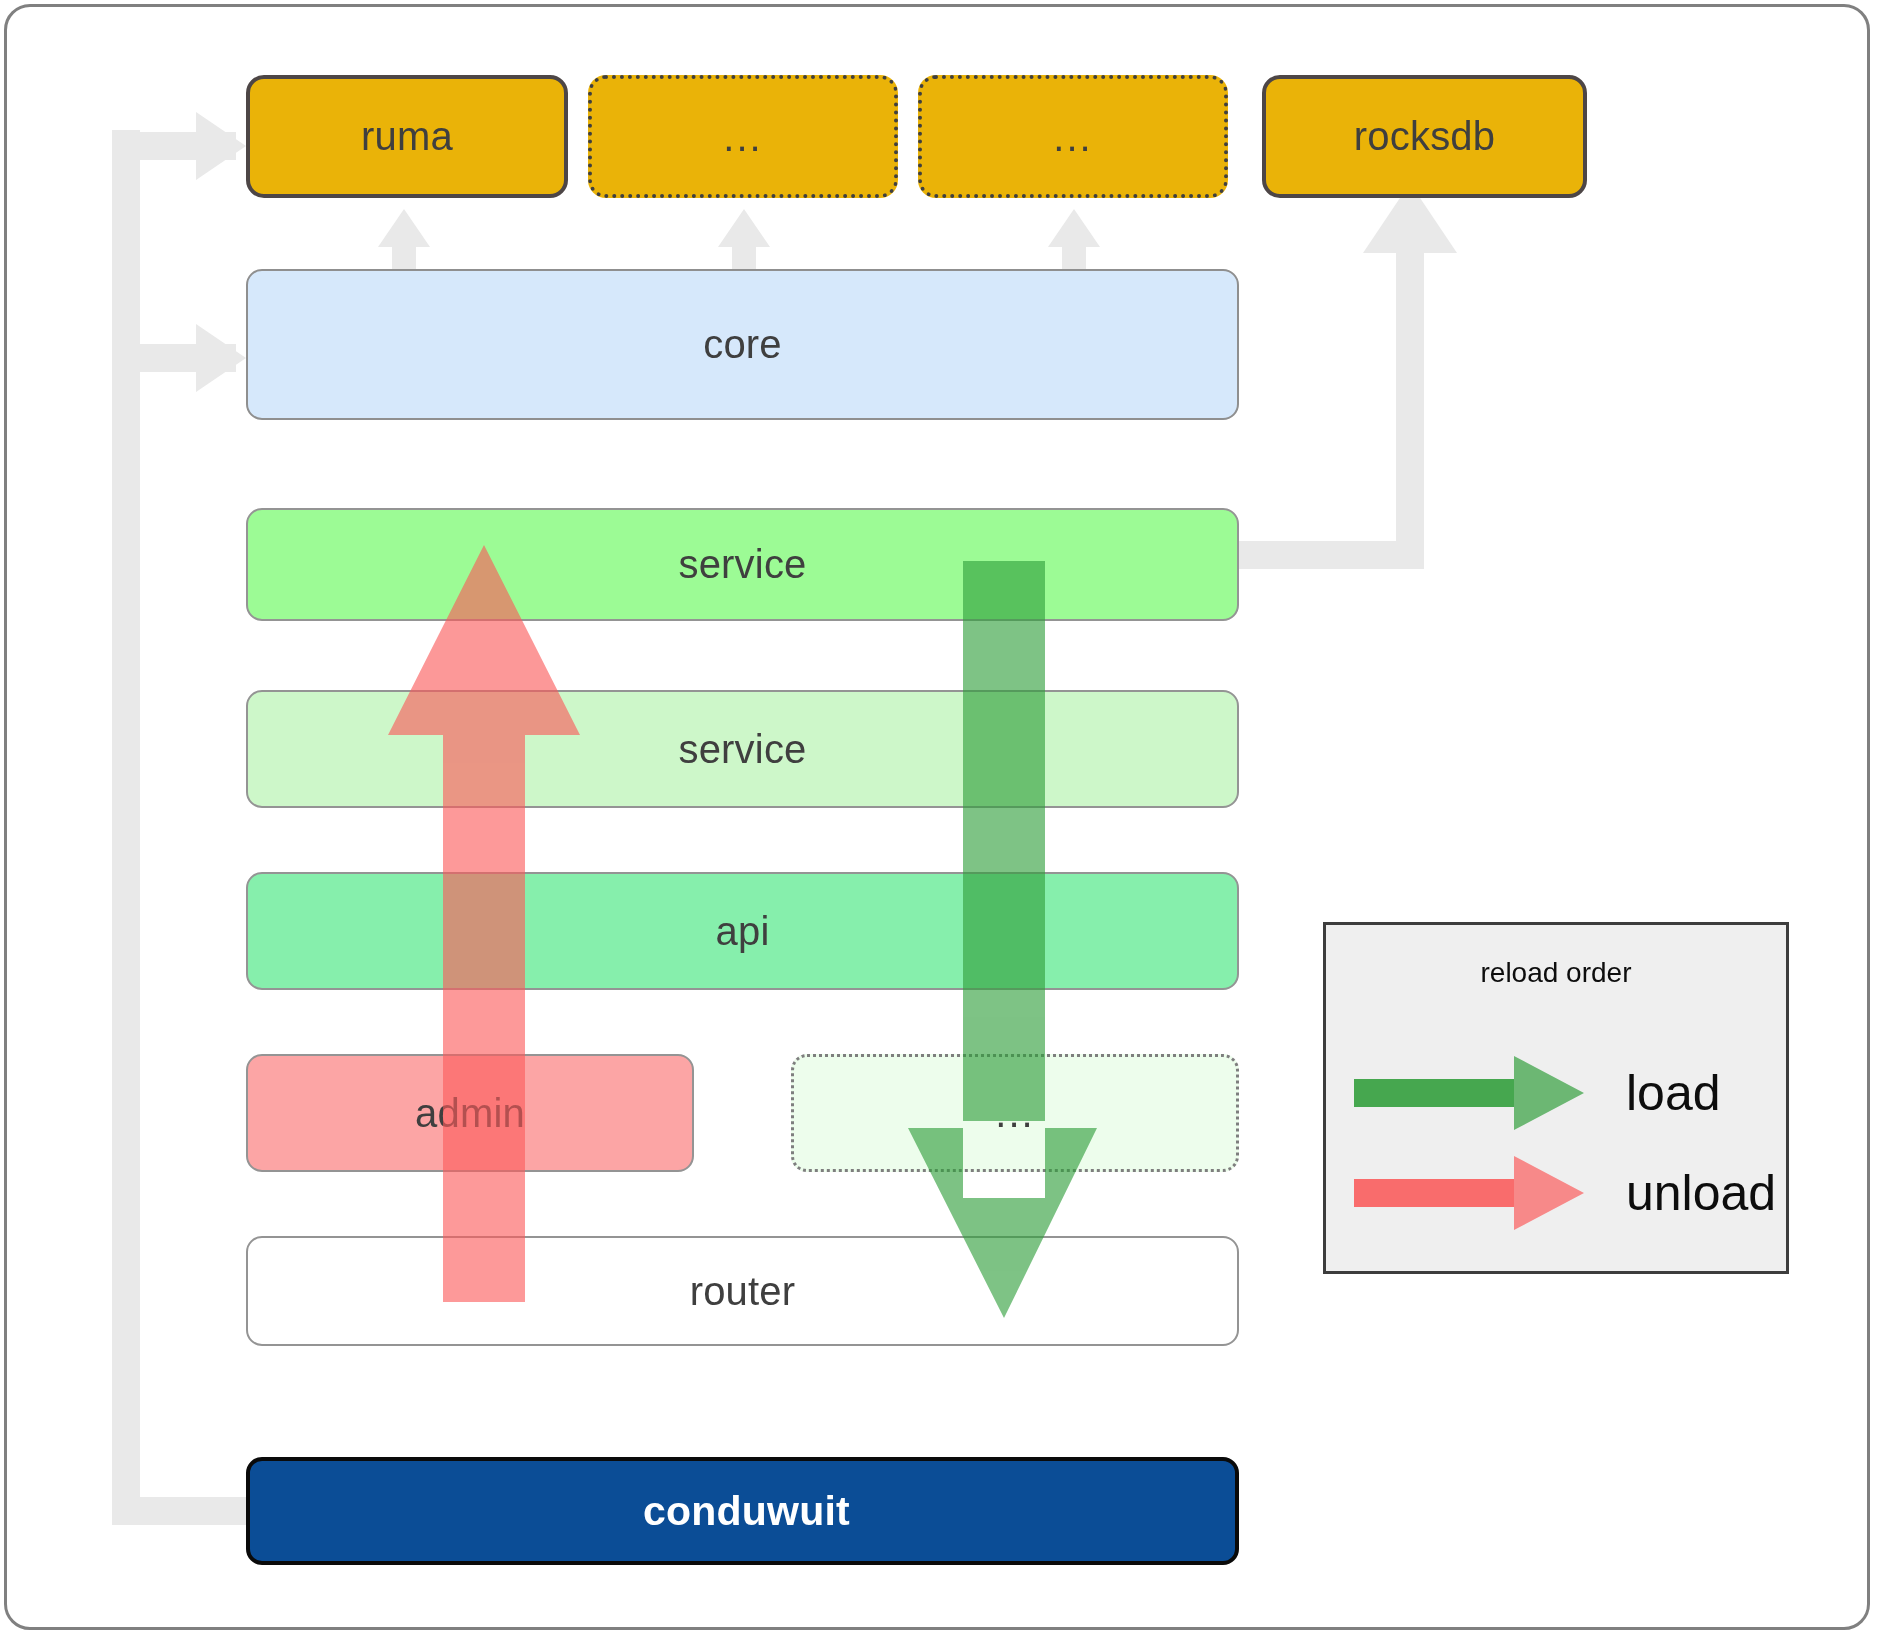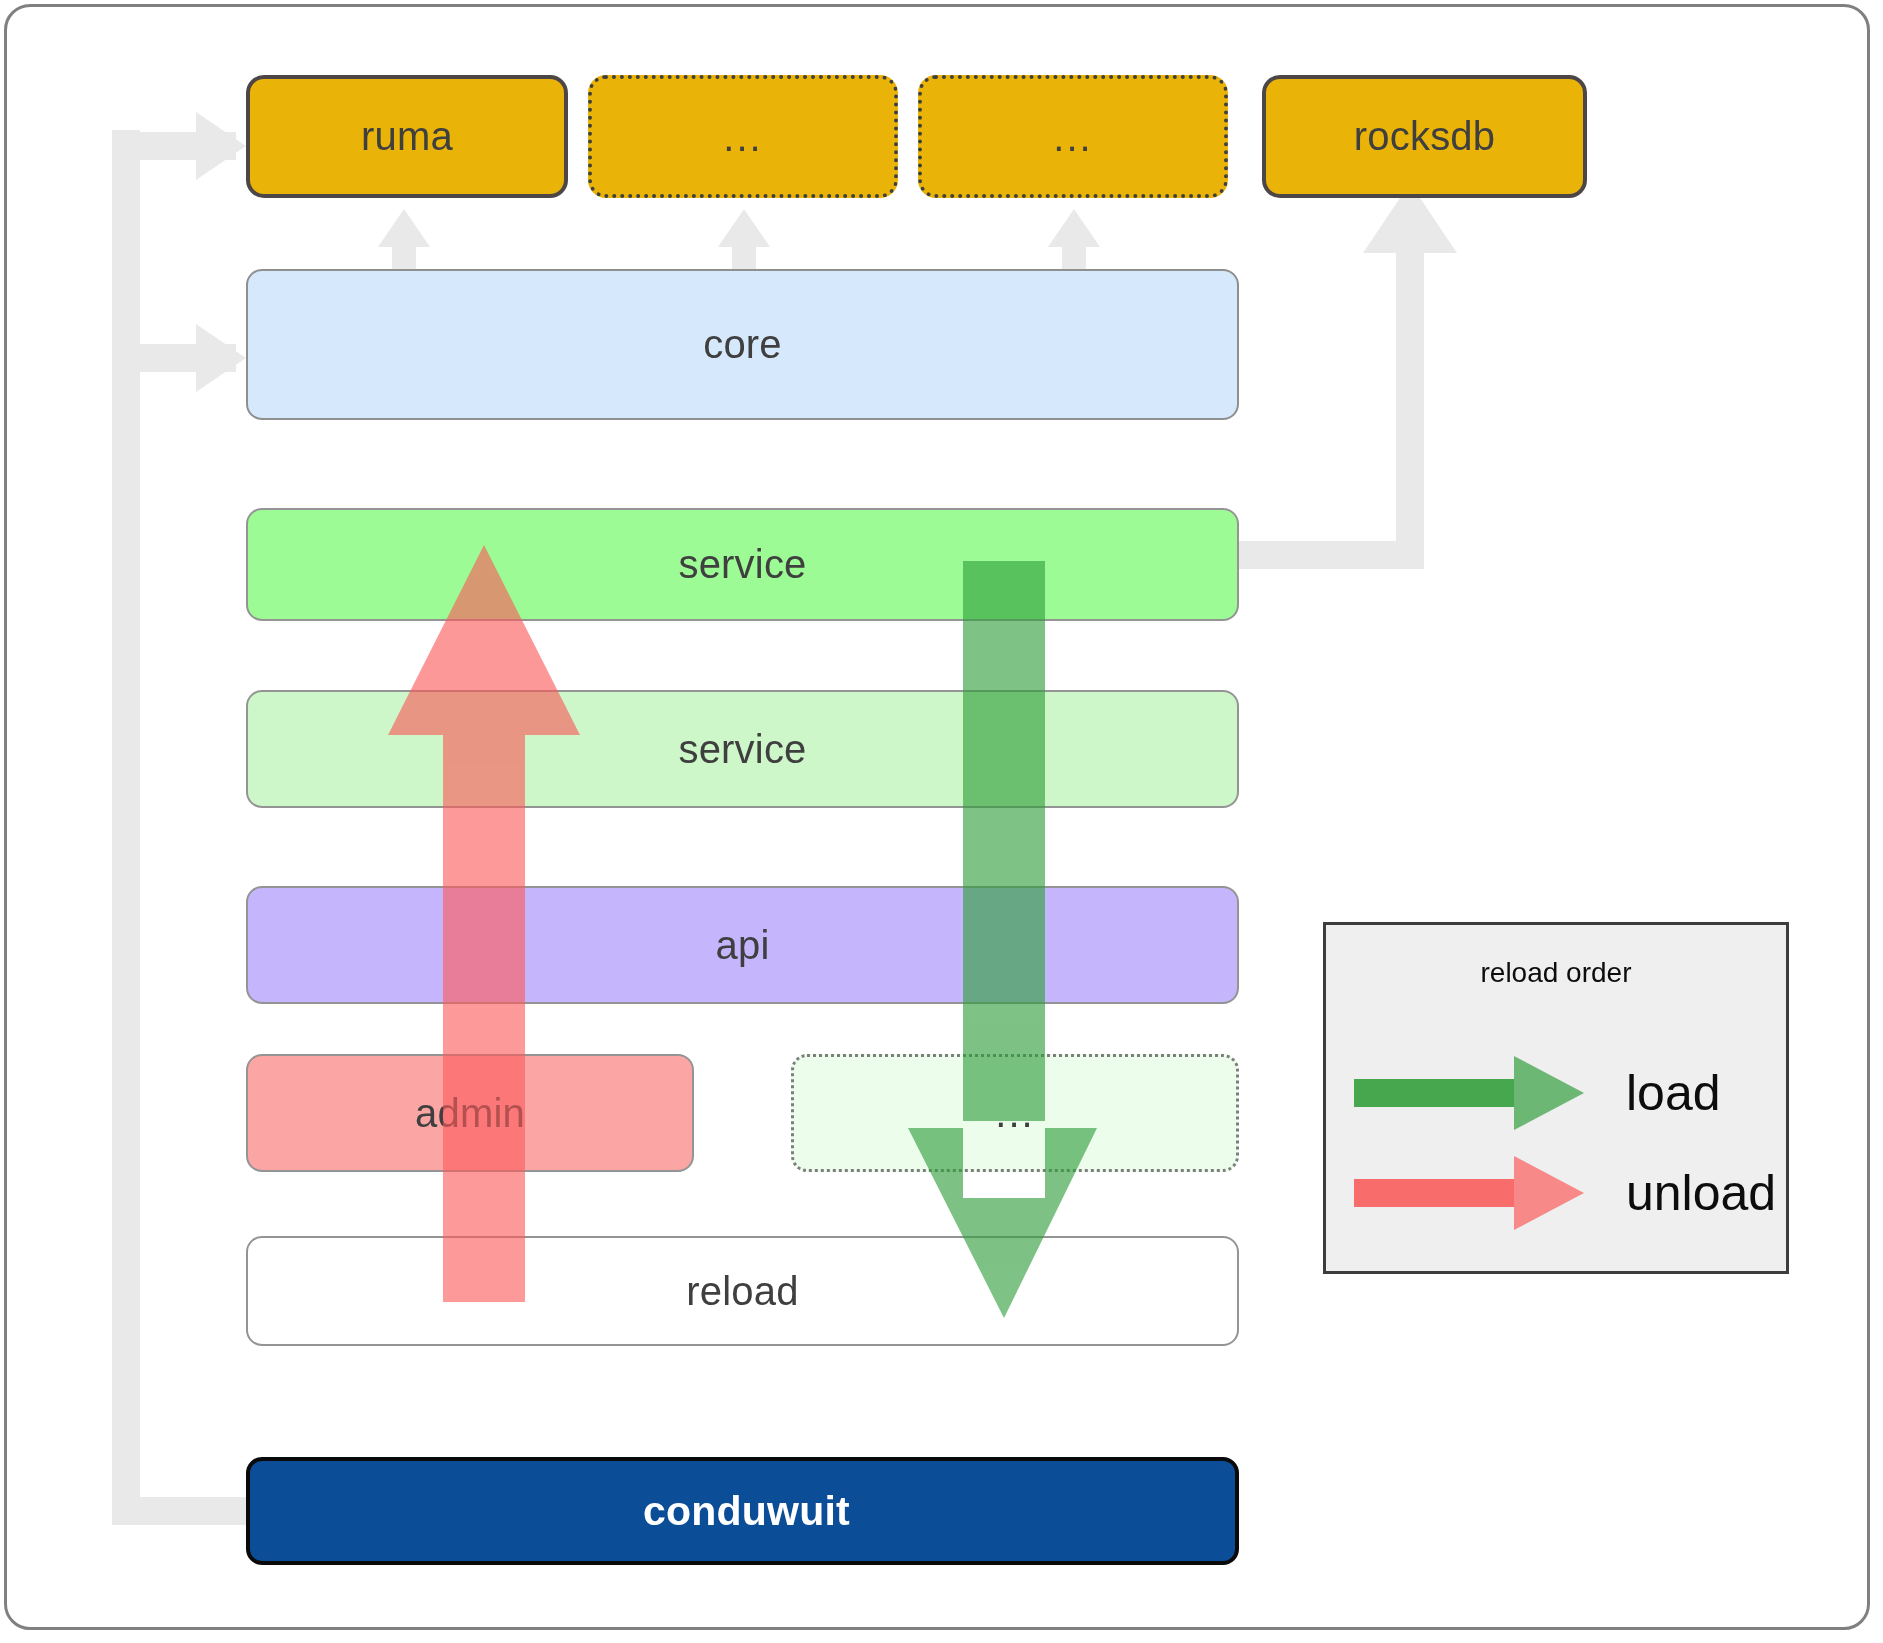--- a/index.html
+++ b/index.html
@@ -63,21 +63,21 @@
     border-radius: 16px;
   }
 
   .lay {
     border: 2px solid #949494;
     border-radius: 16px;
     height: 118px;
   }
   .lay.database { background: #9cfb95; height: 113px; }
   .lay.service  { background: #cdf7c9; }
-  .lay.api      { background: #c4b5fd; margin-top: 14px; }
+  .lay.api      { background: #86efac; }
   .lay.admin    { background: #fca5a5; }
   .lay.ellipsis { background: #edfdec; border: 3px dotted #7e7e7e; }
   .lay.router   { background: #ffffff; height: 110px; }
 
   .root-box {
     background: #0b4d96;
     border: 4px solid #0a0a0a;
     color: #ffffff;
     height: 108px;
     border-radius: 16px;
@@ -217,21 +217,21 @@
 
   <div class="node lay admin" style="left:246px; top:1054px; width:448px;">
     <span>admin</span>
   </div>
 
   <div class="node lay ellipsis" style="left:791px; top:1054px; width:448px;">
     <span class="ellipsis-dots">...</span>
   </div>
 
   <div class="node lay router" style="left:246px; top:1236px; width:993px;">
-    <span>reload</span>
+    <span>router</span>
   </div>
 
   <div class="node root-box" style="left:246px; top:1457px; width:993px;">
     <span>conduwuit</span>
   </div>
 
   <svg id="flow-layer" class="layer" viewBox="0 0 1883 1643">
 
     <g opacity="0.62">
       <rect x="443" y="650" width="82" height="652" fill="#fb5a5a"></rect>

